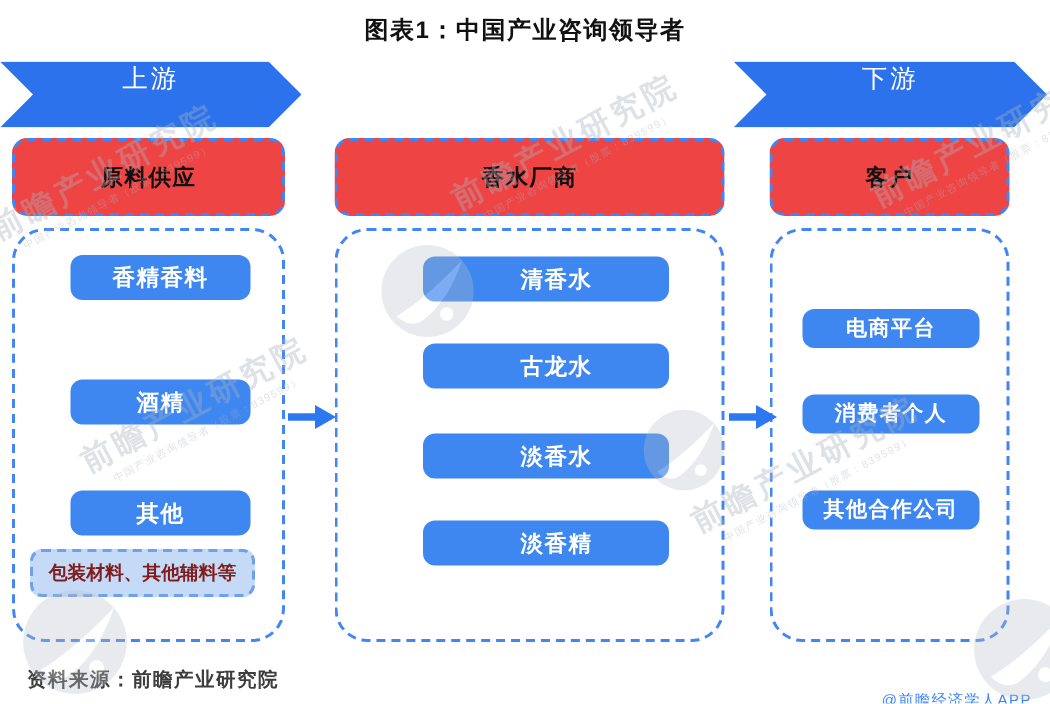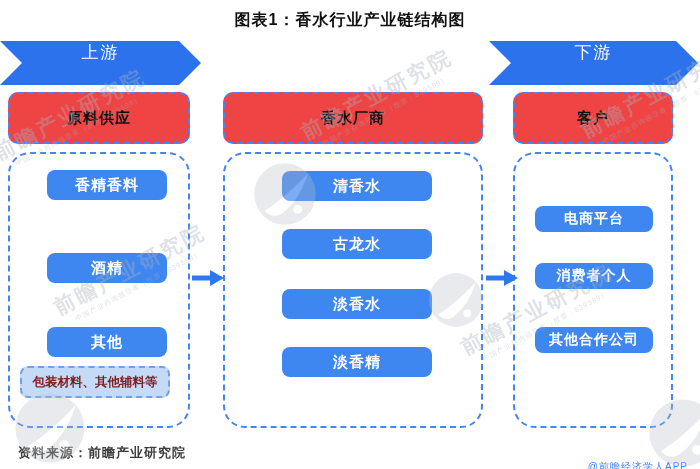--- a/index.html
+++ b/index.html
@@ -35,21 +35,21 @@
   .itembox-2{left:223px;width:260px;}
   .itembox-3{left:513px;width:160px;}
 
   .chip{position:absolute;background:#3e86f0;color:#ffffff;border-radius:8px;
         display:flex;align-items:center;justify-content:center;
         font-size:15px;font-weight:600;letter-spacing:1px;}
   
   .c1{left:37px;width:120px;height:30px;}
   .c1-0{top:16px;} .c1-1{top:99px;} .c1-2{top:173px;}
   
-  .c2{left:57px;width:150px;height:30px;}
+  .c2{left:57px;width:150px;height:30px;padding-left:14px;}
   .c2-0{top:17px;} .c2-1{top:75px;} .c2-2{top:135px;} .c2-3{top:193px;}
   
   .c3{left:20px;width:118px;height:26px;font-size:14px;}
   .c3-0{top:52px;} .c3-1{top:109px;} .c3-2{top:173px;}
 
   .note{position:absolute;left:10px;top:212px;width:150px;height:32px;box-sizing:border-box;
         background:#c5daf7;border:2px dashed #6fa0ec;border-radius:8px;
         display:flex;align-items:center;justify-content:center;
         font-size:12.5px;font-weight:700;color:#7f1d1d;}
 
@@ -73,21 +73,21 @@
   .g1{left:253px;top:162px;width:64px;height:64px;}
   .g2{left:14px;top:392px;width:72px;height:72px;}
   .g3{left:428px;top:272px;width:56px;height:56px;}
   .g4{left:648px;top:398px;width:70px;height:70px;}
 </style>
 </head>
 <body>
 
 <div class="stage">
 
-  <div class="title">图表1：香水行业产业链结构图</div>
+  <div class="title">图表1：中国产业咨询领导者</div>
 
   <div class="banner banner-1">
     <span>上游</span>
   </div>
   <div class="banner banner-3">
     <span>下游</span>
   </div>
 
   <div class="headbox headbox-1">
     <span>原料供应</span>

